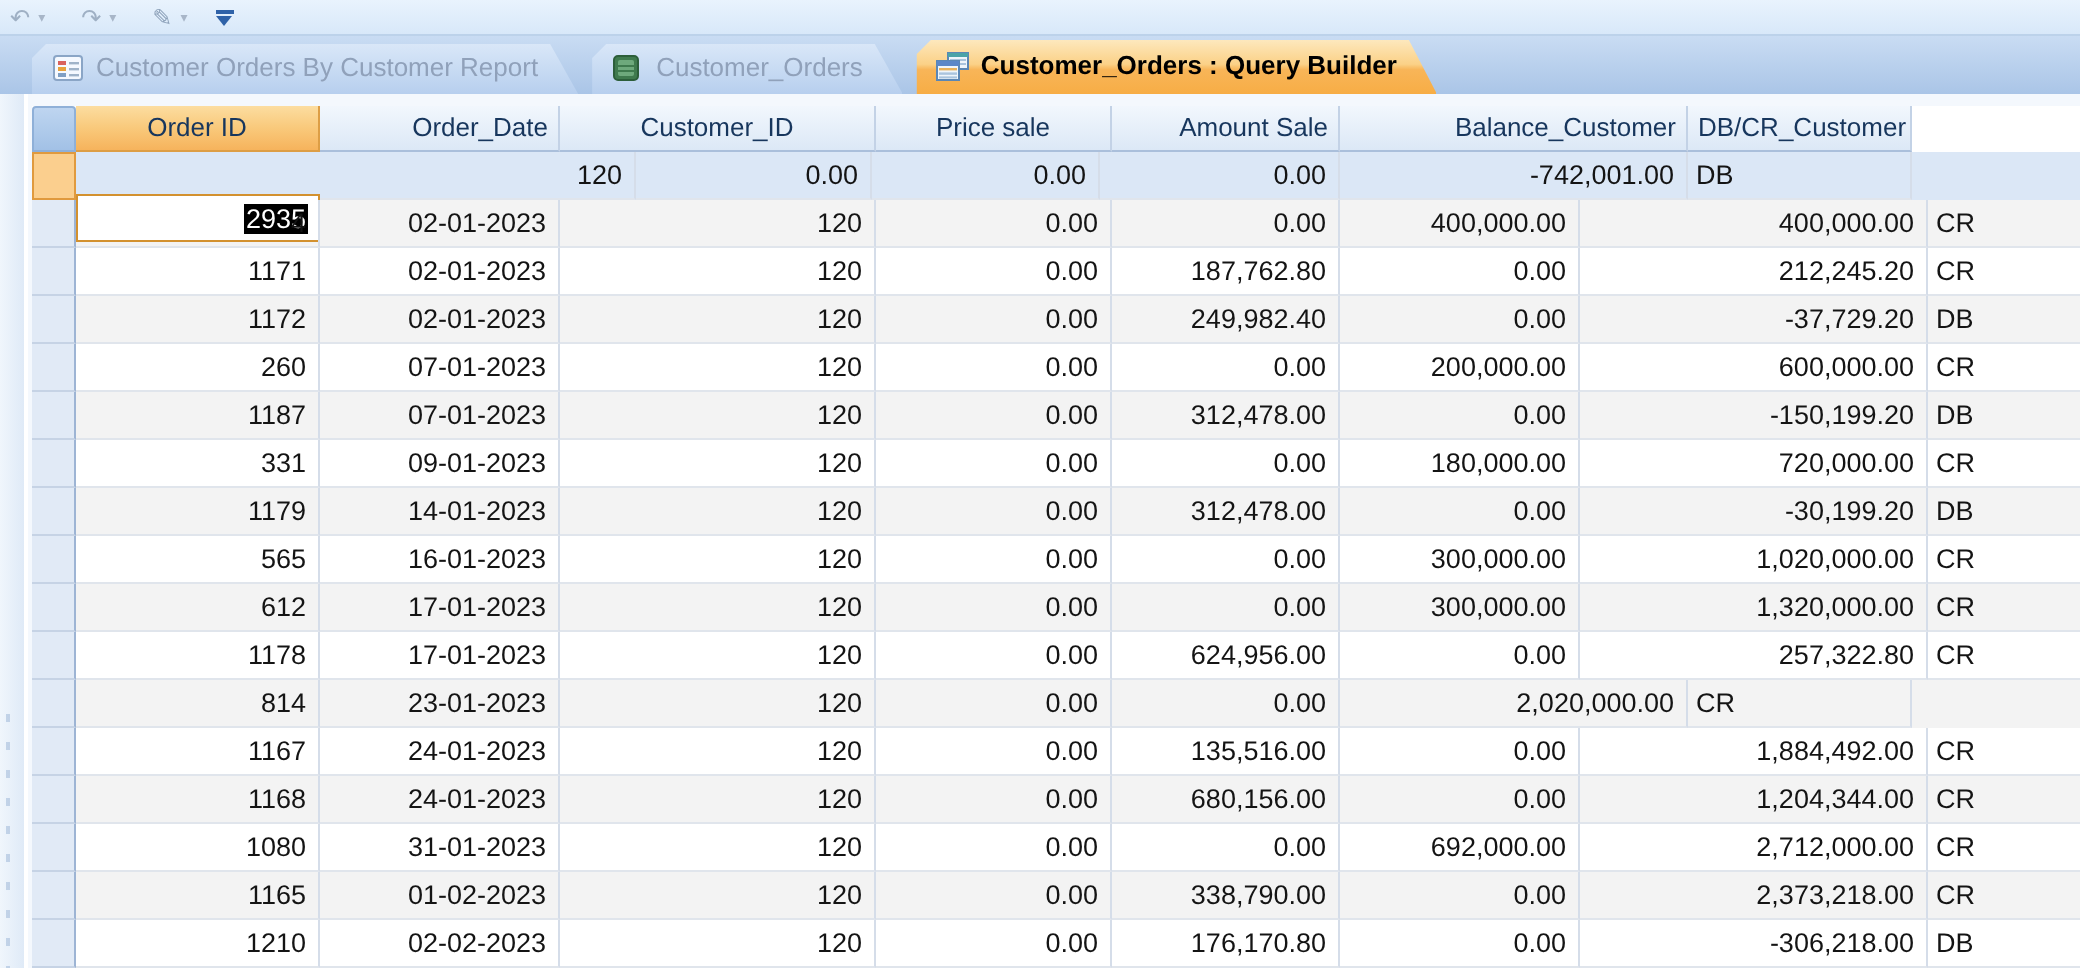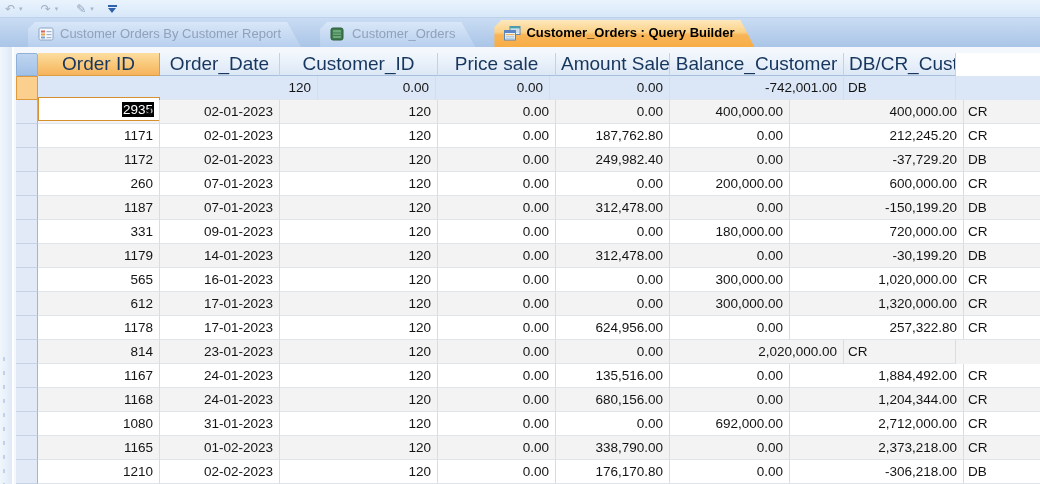--- a/index.html
+++ b/index.html
@@ -21,21 +21,21 @@
 
   
   .tabstrip { position:absolute; top:18px; left:0; width:1040px; height:29px;
     background:linear-gradient(#cuddf1,#b3cbe9);
     background:linear-gradient(#c9dcf3,#aac5e7);
     display:flex; align-items:flex-end; padding-left:16px; }
   .tab { position:relative; height:25px; display:flex; align-items:center; gap:6px;
     padding:0 20px 2px 10px; margin-right:7px;
     background:linear-gradient(#d9e7f8,#b7cfee);
     clip-path:polygon(7px 0, calc(100% - 14px) 0, 100% 100%, 0 100%, 0 7px);
-    font-size:13px; color:#90a1ba; cursor:pointer; white-space:nowrap;margin-left:12px; }
+    font-size:13px; color:#90a1ba; cursor:pointer; white-space:nowrap; }
   .tab.active { height:27px; font-weight:bold; color:#000;
     background:linear-gradient(#fde8bd 0%, #fbd187 45%, #f8b558 55%, #f7ad45 100%); }
 
   
   .micon { display:inline-block; width:16px; height:14px; position:relative; flex:0 0 auto; }
   .micon svg { display:block; }
 
   
   .content { position:absolute; top:47px; left:0; width:1040px; height:437px;
     background:#f4f8fd; }
@@ -45,21 +45,21 @@
   .navstrip::after { content:""; position:absolute; left:3px; top:310px; width:2px; height:130px;
     background:repeating-linear-gradient(#9fb8d8 0 4px, transparent 4px 14px); opacity:.55; }
 
   
   .sheet { position:absolute; top:6px; left:16px; width:1024px; height:431px;
     overflow:hidden; background:#fff; }
   .hdr-row { display:flex; height:23px; }
   .hcell { flex:0 0 auto; height:23px; overflow:hidden; white-space:nowrap;
     background:linear-gradient(#f2f7fd,#dce8f6);
     border-right:1px solid #c3d2e6; border-bottom:1px solid #aabfdb;
-    color:#17365d; font-size:19px; line-height:22px; padding:0 5px; cursor:pointer; }
+    color:#17365d; font-size:13px; line-height:22px; padding:0 5px; cursor:pointer; }
   .hcell.sel { background:linear-gradient(#fcdfa2,#f8c univers);
     background:linear-gradient(#fcdda0 0%,#f9c97b 50%,#f6b35c 100%);
     border-right:1px solid #dd9e45; border-bottom:1px solid #dd9e45; }
   .corner { flex:0 0 auto; width:22px; height:23px;
     background:linear-gradient(#bed5f0,#a2c1e6);
     border:1px solid #8fb0d8; border-radius:2px 2px 0 0; cursor:pointer; }
 
   .drow { display:flex; height:24px; background:#fff; }
   .drow.alt { background:#f3f3f3; }
   .drow.current { background:#dbe7f6; }
@@ -70,21 +70,21 @@
     border-right:1px solid #d5dde9; border-bottom:1px solid #e0e5ec;
     font-size:13.5px; line-height:23px; color:#141414; padding:0 6px; cursor:text; }
   .dcell.num { text-align:right; }
   .dcell.txt { text-align:left; padding-left:4px; }
   .dcell.selcell { background:#fff; border:1px solid #d3912f; padding-right:5px;margin-top:21px; }
   .seltext { background:#000; color:#fff; padding:0 1px; }
 
   
   .c0{width:122px}.c1{width:120px}.c2{width:158px}.c3{width:118px}
   .c4{width:114px}.c5{width:120px}.c6{width:174px}.c7{width:112px}
-  .ha-center{text-align:center}.ha-left{text-align:center}
+  .ha-center{text-align:center}.ha-left{text-align:right}
 </style>
 </head>
 <body>
 
 <div id="app">
 
   <div class="qat">
     <span class="qat-btn">↶</span>
     <span class="qat-caret">▾</span>
     <span class="qat-btn" style="margin-left:10px">↷</span>

